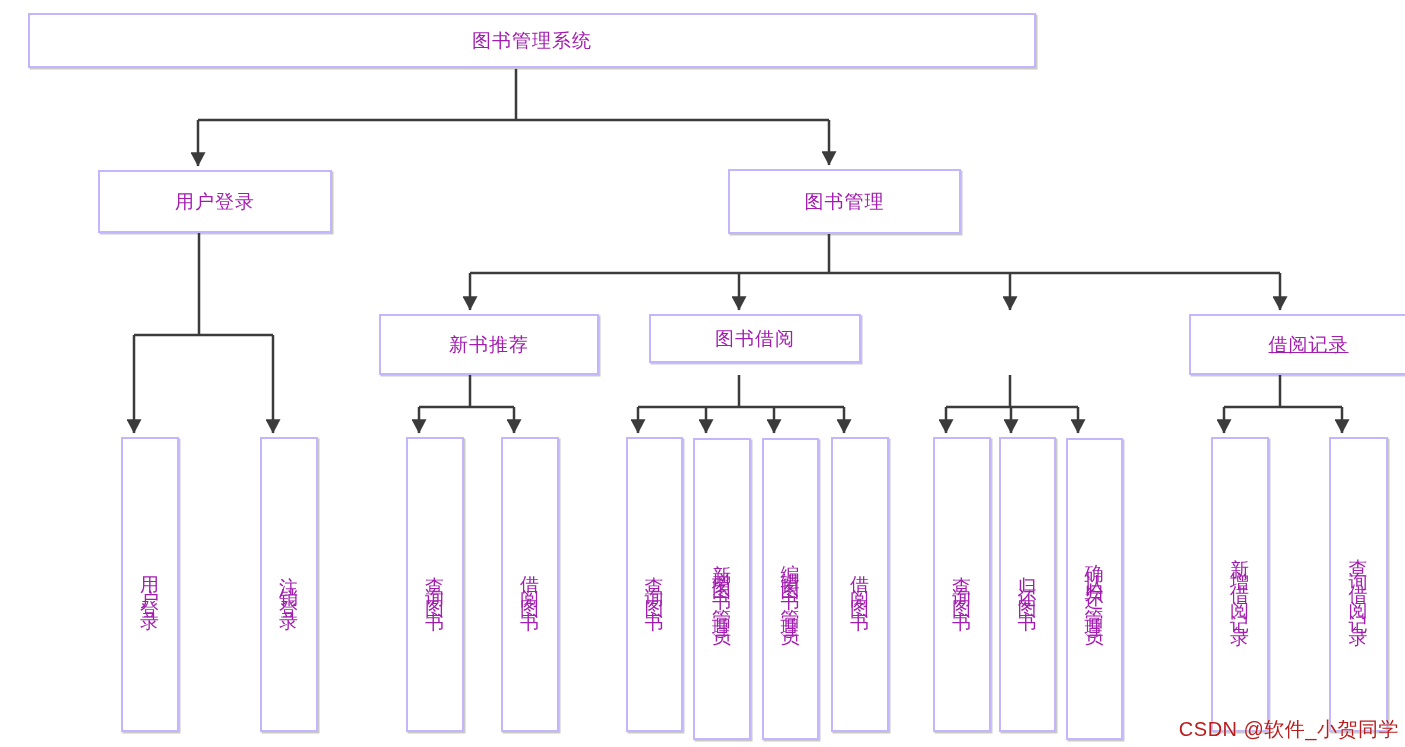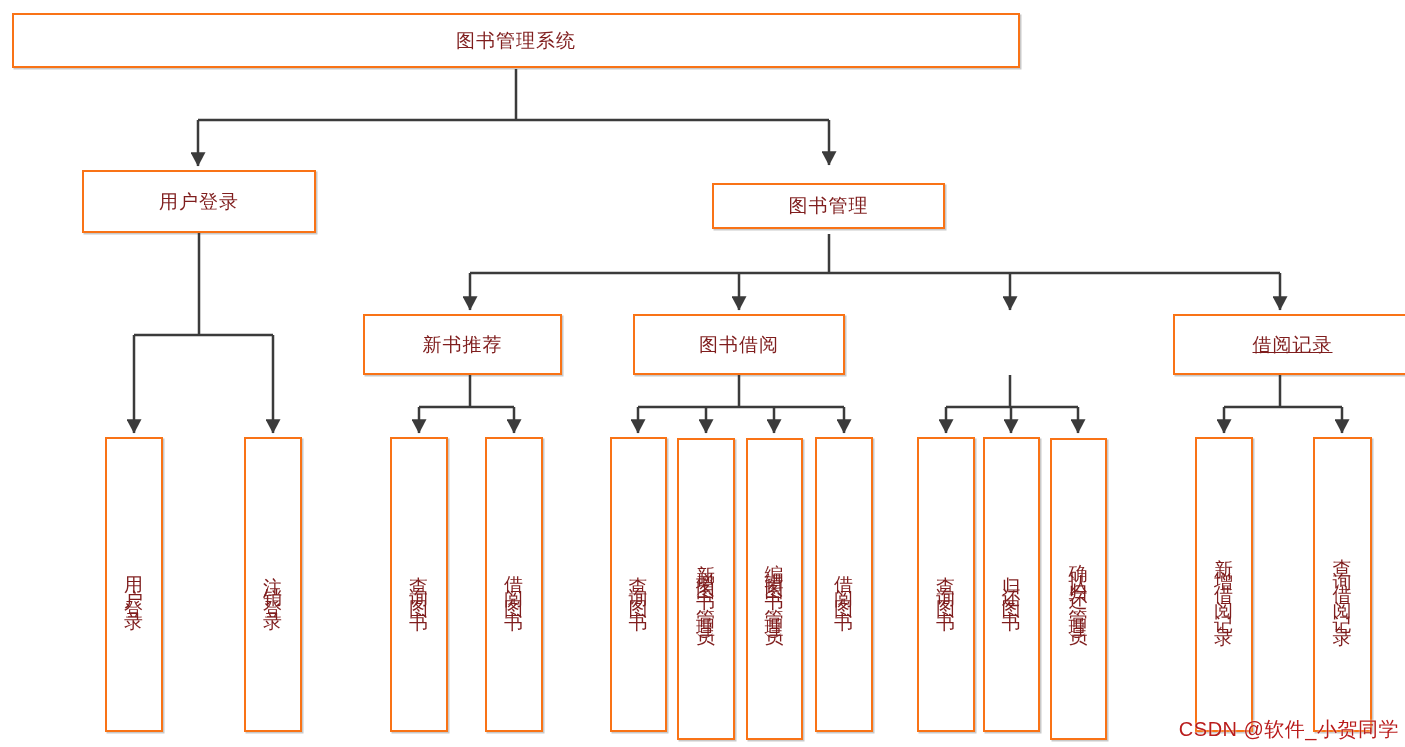--- a/index.html
+++ b/index.html
@@ -19,47 +19,48 @@
     position: absolute;
     left: 0;
     top: 0;
     width: 1405px;
     height: 747px;
     pointer-events: none;
   }
   .node {
     position: absolute;
     box-sizing: border-box;
-    border: 2px solid #f97316;
+    border: 2px solid #c4b5fd;
     background: #ffffff;
-    color: #7f1d1d;
+    color: #a21caf;
     display: flex;
     align-items: center;
     justify-content: center;
     box-shadow: 1.5px 1.5px 0 rgba(60,60,60,0.28);
     z-index: 2;
+    margin-left: 16px;
   }
   .node.h {
     font-size: 19px;
     letter-spacing: 1px;
     white-space: nowrap;
   }
   .node.v {
     writing-mode: vertical-rl;
     text-orientation: mixed;
     font-size: 19px;
     letter-spacing: 12px;
     line-height: 1;
   }
   
   #n-root   { left: 12px;   top: 13px;  width: 1008px; height: 55px; }
   #n-l1-0   { left: 82px;   top: 170px; width: 234px;  height: 63px; }
-  #n-l1-1   { left: 712px;  top: 183px; width: 233px;  height: 46px; }
-  #n-l2-0   { left: 363px;  top: 314px; width: 199px;  height: 61px; }
-  #n-l2-1   { left: 633px;  top: 314px; width: 212px;  height: 61px; }
+  #n-l1-1   { left: 712px;  top: 169px; width: 233px;  height: 65px; }
+  #n-l2-0   { left: 363px;  top: 314px; width: 220px;  height: 61px; }
+  #n-l2-1   { left: 633px;  top: 314px; width: 212px;  height: 49px; }
   #n-l2-2   { left: 903px;  top: 314px; width: 215px;  height: 61px; }
   #n-l2-3   { left: 1173px; top: 314px; width: 239px;  height: 61px; text-decoration: underline; }
   #n-leaf-0  { left: 105px;  top: 437px; width: 58px; height: 295px; }
   #n-leaf-1  { left: 244px;  top: 437px; width: 58px; height: 295px; }
   #n-leaf-2  { left: 390px;  top: 437px; width: 58px; height: 295px; }
   #n-leaf-3  { left: 485px;  top: 437px; width: 58px; height: 295px; }
   #n-leaf-4  { left: 610px;  top: 437px; width: 57px; height: 295px; }
   #n-leaf-5  { left: 677px;  top: 438px; width: 58px; height: 302px; letter-spacing: 9px; }
   #n-leaf-6  { left: 746px;  top: 438px; width: 57px; height: 302px; letter-spacing: 9px; }
   #n-leaf-7  { left: 815px;  top: 437px; width: 58px; height: 295px; }

